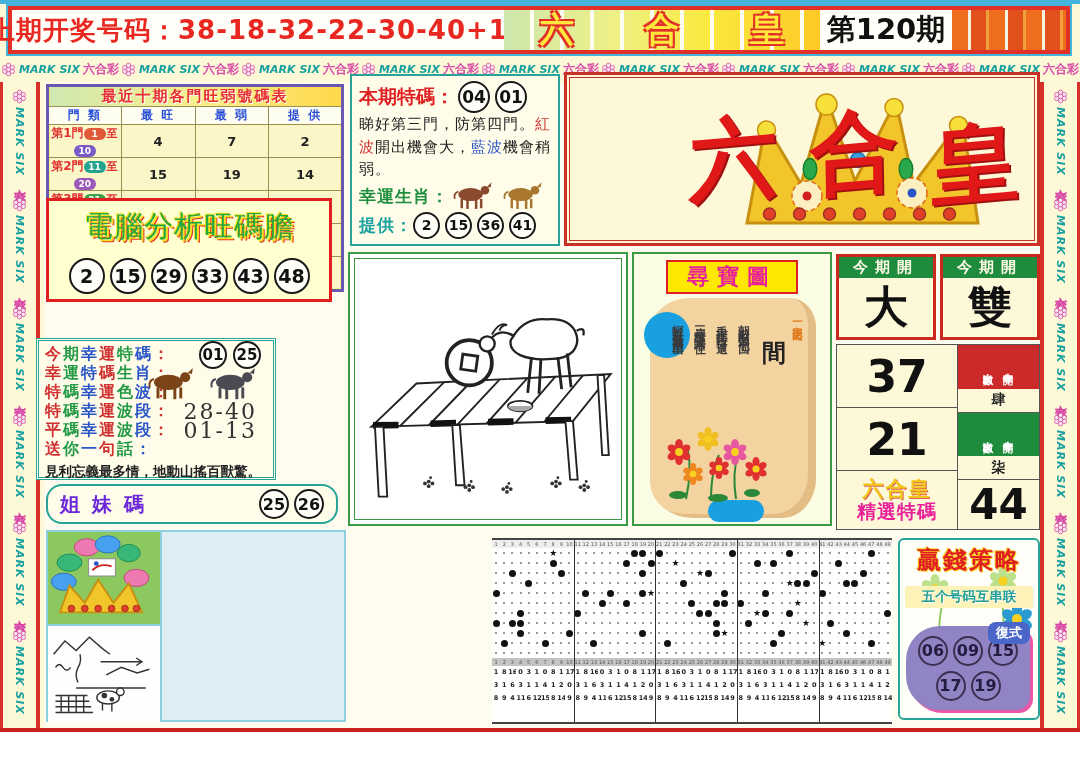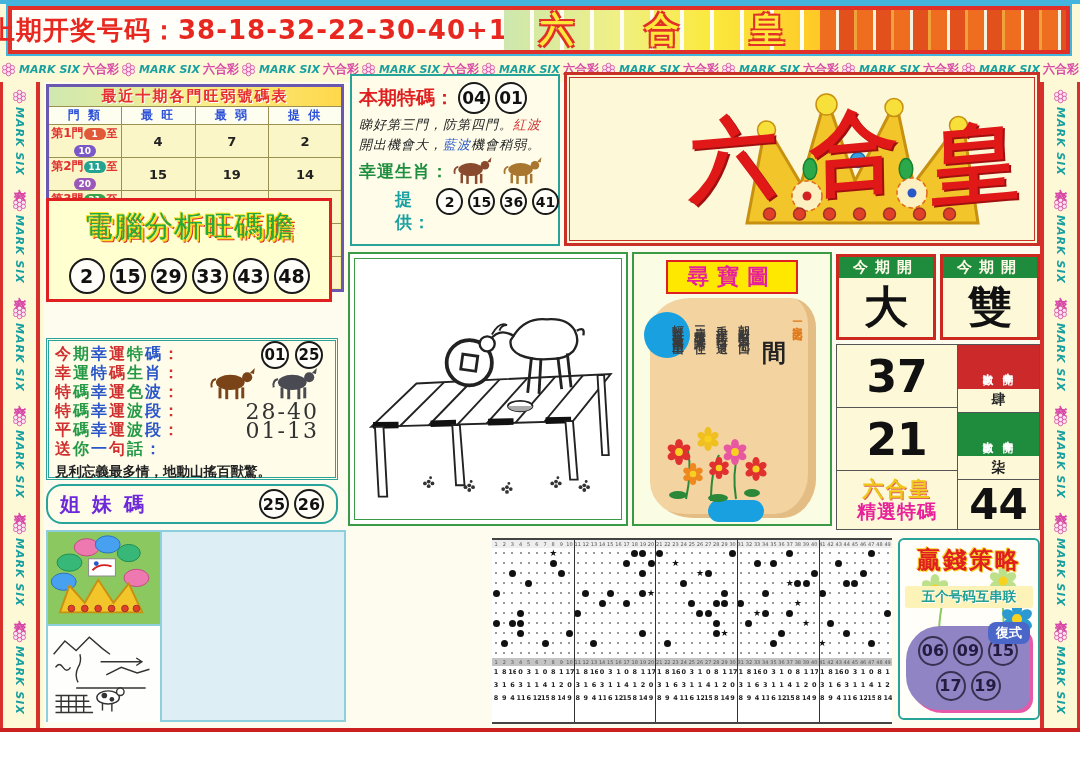--- a/index.html
+++ b/index.html
@@ -58,21 +58,21 @@
   
   .comp{left:46px;top:198px;width:286px;height:104px;background:#ffffd0;border:3px solid #e02020;
     box-shadow:0 0 0 2px #ffffd0 inset;display:flex;flex-direction:column;align-items:center;justify-content:space-around;}
   .comp-title{font-size:29px;font-weight:normal;color:#28a838;letter-spacing:1px;
     text-shadow:2px 2px 0 #f6e020,3px 3px 0 #e03030,-1px -1px 0 #f6e020;}
   .circle-row{display:flex;gap:5px;align-items:center;justify-content:center;}
   .num-circle{display:inline-flex;align-items:center;justify-content:center;border:2px solid #1a1a1a;
     border-radius:50%;background:#fffef8;font-weight:bold;color:#111;box-sizing:border-box;}
 
   
-  .lucky{left:46px;top:338px;width:292px;height:142px;background:#fffdea;border:3px double #27a39a;
+  .lucky{left:36px;top:338px;width:240px;height:142px;background:#fffdea;border:3px double #27a39a;
     padding:4px 6px;display:flex;flex-direction:column;}
   .lucky-line{display:flex;align-items:center;height:19px;}
   .lbl{font-size:16px;font-weight:bold;letter-spacing:2px;white-space:nowrap;}
   .range{margin-left:auto;margin-right:10px;font-family:"DejaVu Serif",serif;font-size:22px;
     letter-spacing:2px;color:#333;}
   .lucky .circle-inline{margin-left:auto;margin-right:6px;display:flex;gap:6px;}
   .lucky-quote{margin-top:4px;font-size:13.5px;font-weight:bold;color:#222;white-space:nowrap;}
   .lucky-animals{position:absolute;right:14px;top:26px;display:flex;gap:8px;}
   .animal{width:54px;height:34px;}
 
@@ -85,25 +85,25 @@
   
   .blpanel{left:46px;top:530px;width:300px;height:192px;background:#ddeef5;border:2px solid #8ecfdd;}
   .bl-crown{position:absolute;left:0;top:0;width:112px;height:92px;background:#8cc860;border-right:2px solid #8ecfdd;border-bottom:2px solid #8ecfdd;}
   .bl-sketch{position:absolute;left:0;top:94px;width:112px;height:96px;background:#fefefc;border-right:2px solid #8ecfdd;}
 
   
   .special{left:350px;top:74px;width:210px;height:172px;background:#fffdea;border:2px solid #27a39a;
     padding:5px 7px;display:flex;flex-direction:column;}
   .sp-row1{display:flex;align-items:center;gap:4px;height:34px;}
   .sp-title{color:#e02020;font-weight:bold;font-size:19px;white-space:nowrap;}
-  .sp-analysis{font-size:13px;line-height:1.5;color:#222;font-weight:500;letter-spacing:1px;font-style:italic;}
+  .sp-analysis{font-size:15px;line-height:1.5;color:#222;font-weight:500;letter-spacing:1px;}
   .sp-zodiac{display:flex;align-items:center;height:34px;}
   .sp-zlabel{color:#1f8f3f;font-weight:bold;font-size:17px;letter-spacing:1px;}
   .sp-zodiac .animal{width:46px;height:30px;}
-  .sp-provide{display:flex;gap:5px;height:30px;margin-left:36px;}
+  .sp-provide{display:flex;align-items:center;height:30px;}
   .sp-plabel{color:#18a0a0;font-weight:bold;font-size:17px;letter-spacing:1px;}
 
   
   .goat{left:348px;top:252px;width:280px;height:274px;background:#fff;border:2px solid #3a9a45;
     box-shadow:0 0 0 4px #fff inset,0 0 0 5px #3a9a45 inset;}
   .goat svg{position:absolute;inset:8px;width:264px;height:258px;}
 
   
   .treasure{left:632px;top:252px;width:200px;height:274px;background:#fafce4;border:2px solid #3a9a45;padding:4px;}
   .t-title{margin:2px auto 0;width:128px;height:30px;background:#ffe800;border:2px solid #e02020;
@@ -218,20 +218,21 @@
 
   <div class="banner">
     <div class="banner-prev">上期开奖号码：38-18-32-22-30-40+11</div>
     <div class="banner-title-wrap">
       <div class="banner-title">
           <span>六</span>
           <span>合</span>
           <span>皇</span>
         </div>
     </div>
+    <div class="banner-issue">第120期</div>
     <div class="banner-stripes"></div>
   </div>
 
   <div class="hstrip" id="hstrip">
       <span class="strip-item">
         <svg width="15" height="15" viewBox="0 0 20 20">
           <g fill="#fbe4f2" stroke="#d04898">
             <circle cx="10" cy="4.5" r="3"></circle>
             <circle cx="15" cy="7.5" r="3"></circle>
             <circle cx="15" cy="12.5" r="3"></circle>

